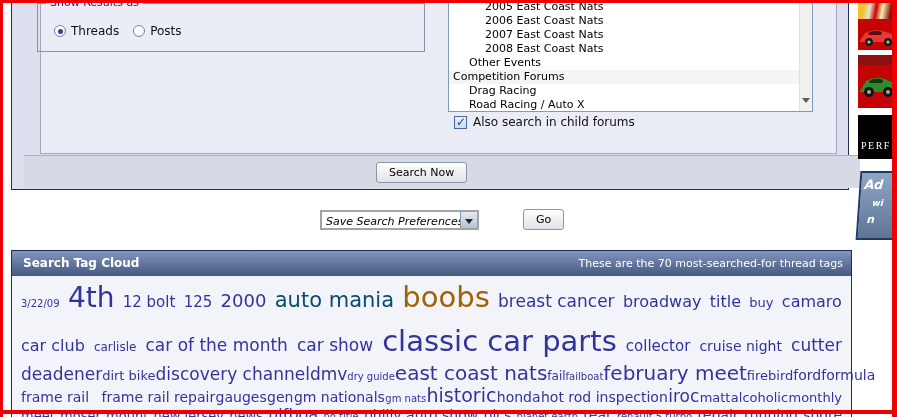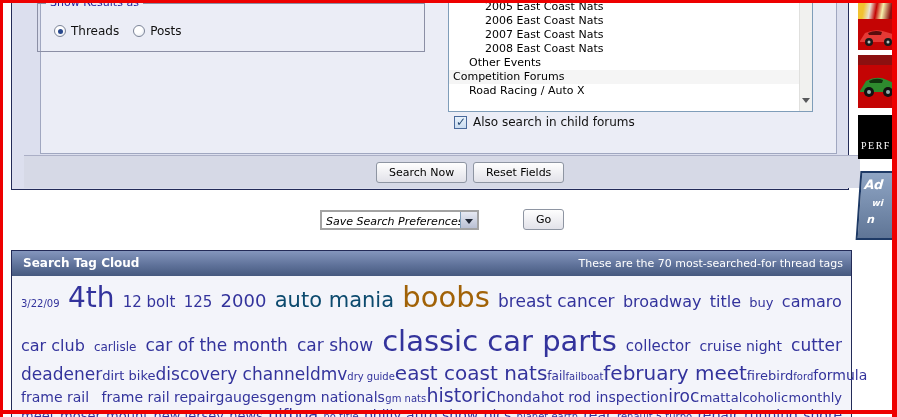--- a/index.html
+++ b/index.html
@@ -128,34 +128,34 @@
   </div>
 
   <div class="listbox">
     <div class="lb-items">
         <div class="lb-item" style="padding-left: 36px;">2005 East Coast Nats</div>
         <div class="lb-item" style="padding-left: 36px;">2006 East Coast Nats</div>
         <div class="lb-item" style="padding-left: 36px;">2007 East Coast Nats</div>
         <div class="lb-item" style="padding-left: 36px;">2008 East Coast Nats</div>
         <div class="lb-item" style="padding-left: 20px;">Other Events</div>
         <div class="lb-item hl" style="padding-left: 4px;">Competition Forums</div>
+        <div class="lb-item" style="padding-left: 20px;">Drag Racing</div>
         <div class="lb-item" style="padding-left: 20px;">Road Racing / Auto X</div>
       </div>
     <div class="lb-scroll">
       <span class="lb-arrow"></span>
     </div>
   </div>
 
   <div class="check-row">
     <span class="checkbox checked"></span>
     <span class="check-label">Also search in child forums</span>
   </div>
 
   <button class="xp-btn btn-search">Search Now</button>
-  <button class="xp-btn btn-reset">Reset Fields</button>
 
   <div class="select">
     <span class="select-text">Save Search Preferences</span>
     <span class="select-btn">
       <span class="select-arrow"></span>
     </span>
   </div>
   <button class="xp-btn btn-go">Go</button>
 
   <div class="tag-panel">
@@ -192,21 +192,21 @@
           <a href="#" style="font-size: 17px; color: rgb(51, 51, 156);">deadener</a>
           <a href="#" style="font-size: 13px; color: rgb(51, 51, 156);">dirt bike</a>
           <a href="#" style="font-size: 17px; color: rgb(51, 51, 156);">discovery channel</a>
           <a href="#" style="font-size: 17px; color: rgb(51, 51, 156);">dmv</a>
           <a href="#" style="font-size: 10px; color: rgb(51, 51, 156);">dry guide</a>
           <a href="#" style="font-size: 20px; color: rgb(51, 51, 156);">east coast nats</a>
           <a href="#" style="font-size: 12px; color: rgb(51, 51, 156);">fail</a>
           <a href="#" style="font-size: 10px; color: rgb(51, 51, 156);">failboat</a>
           <a href="#" style="font-size: 20px; color: rgb(51, 51, 156);">february meet</a>
           <a href="#" style="font-size: 13px; color: rgb(51, 51, 156);">firebird</a>
-          <a href="#" style="font-size: 10px; color: rgb(51, 51, 156);">ford</a>
+          <a href="#" style="font-size: 14px; color: rgb(51, 51, 156);">ford</a>
           <a href="#" style="font-size: 14px; color: rgb(51, 51, 156);">formula</a>
         </div>
         <div class="tag-row">
           <a href="#" style="font-size: 14px; color: rgb(51, 51, 156);">frame rail</a>
           <a href="#" style="font-size: 14px; color: rgb(51, 51, 156); margin-left: 12px;">frame rail repair</a>
           <a href="#" style="font-size: 14px; color: rgb(51, 51, 156);">gauges</a>
           <a href="#" style="font-size: 14px; color: rgb(51, 51, 156);">gen</a>
           <a href="#" style="font-size: 14px; color: rgb(51, 51, 156);">gm nationals</a>
           <a href="#" style="font-size: 10px; color: rgb(51, 51, 156);">gm nats</a>
           <a href="#" style="font-size: 19px; color: rgb(51, 51, 156);">historic</a>

